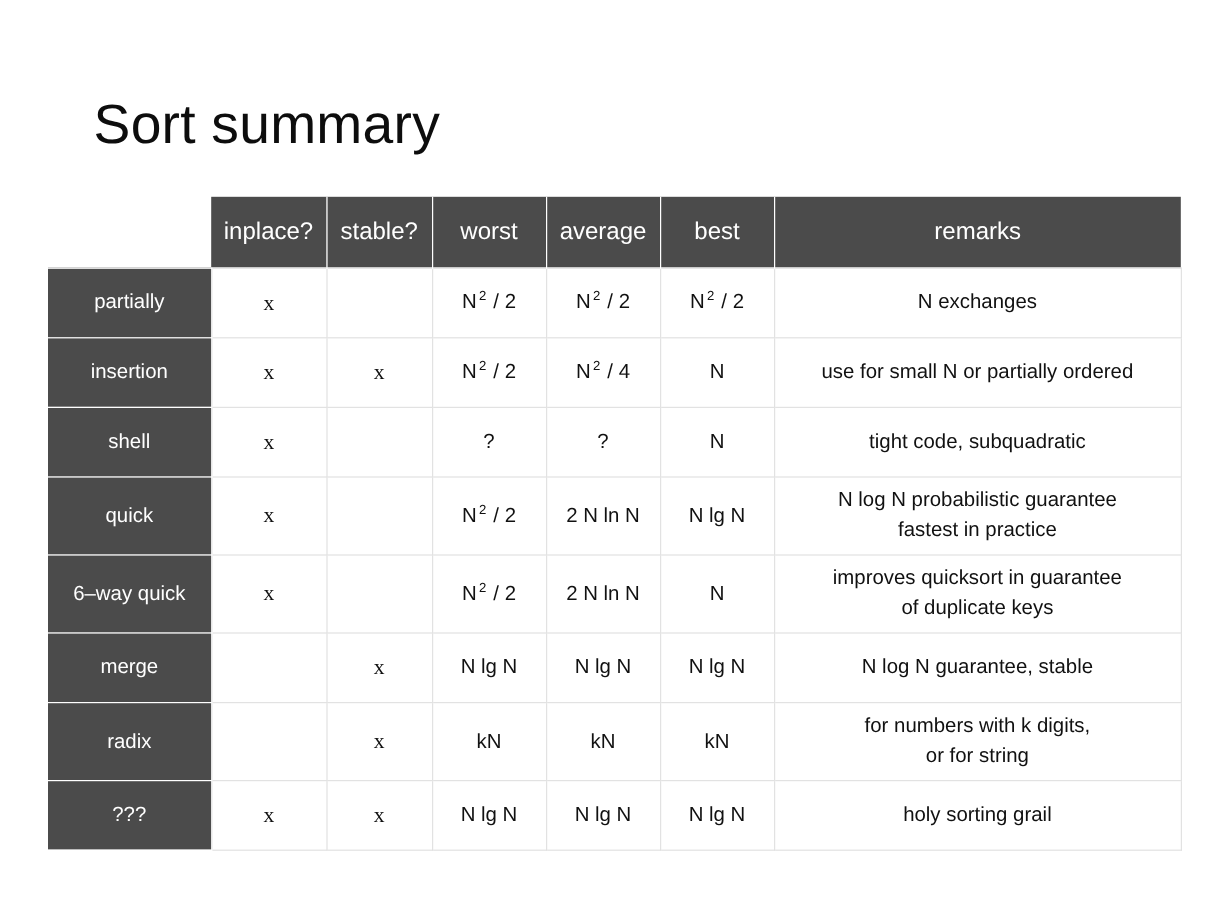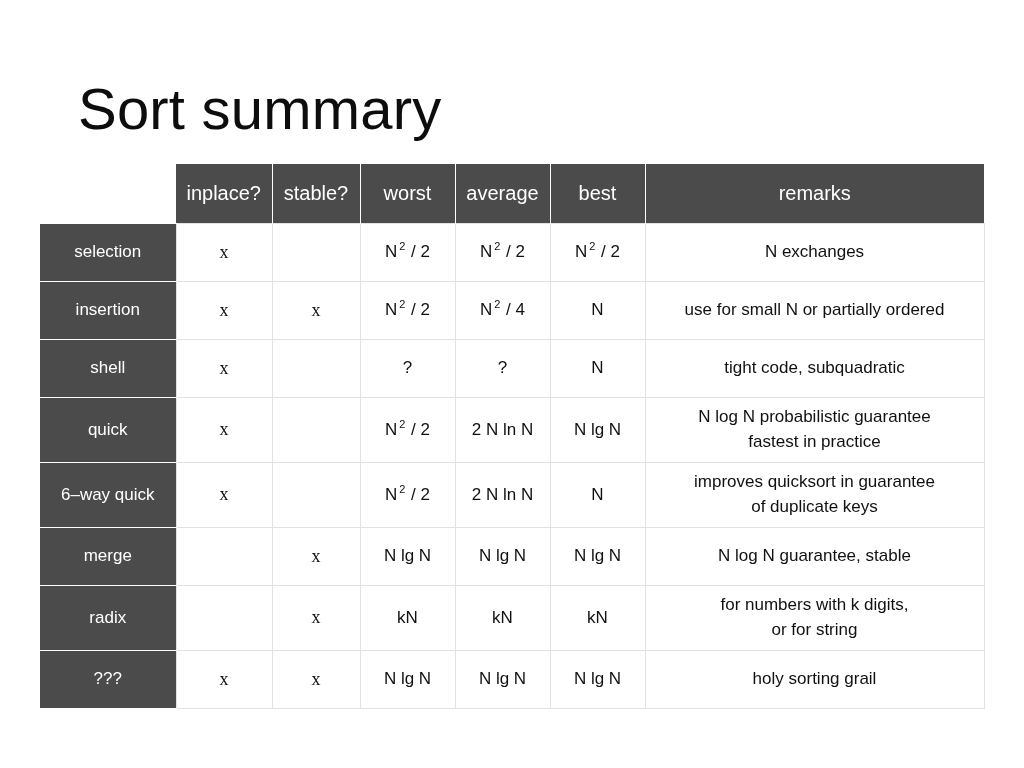--- a/index.html
+++ b/index.html
@@ -17,21 +17,21 @@
   #slide {
     position: relative;
     width: 1024px;
     height: 768px;
     background: #ffffff;
   }
   #page-title {
     position: absolute;
     left: 78px;
     top: 79px;
-    font-size: 58px;
+    font-size: 46px;
     font-weight: 400;
     letter-spacing: 0.2px;
     color: #0d0d0d;
     line-height: 1.05;
     white-space: nowrap;
   }
 
   
   #sort-table {
     position: absolute;
@@ -134,21 +134,21 @@
           <th class="head-cell">stable?</th>
           <th class="head-cell">worst</th>
           <th class="head-cell">average</th>
           <th class="head-cell">best</th>
           <th class="head-cell last-head">remarks</th>
         </tr>
     </thead>
     <tbody id="table-body">
 
     <tr class="body-row">
-          <td class="rowhead-cell">selection</td>
+          <td class="rowhead-cell">partially</td>
           <td class="data-cell mark">x</td>
           <td class="data-cell mark"></td>
           <td class="data-cell"><span class="nowrap">N<span class="sup">2</span> / 2</span></td>
           <td class="data-cell"><span class="nowrap">N<span class="sup">2</span> / 2</span></td>
           <td class="data-cell"><span class="nowrap">N<span class="sup">2</span> / 2</span></td>
           <td class="data-cell">
             <span class="two-line">N exchanges</span>
           </td>
         </tr>
         <tr class="body-row">

